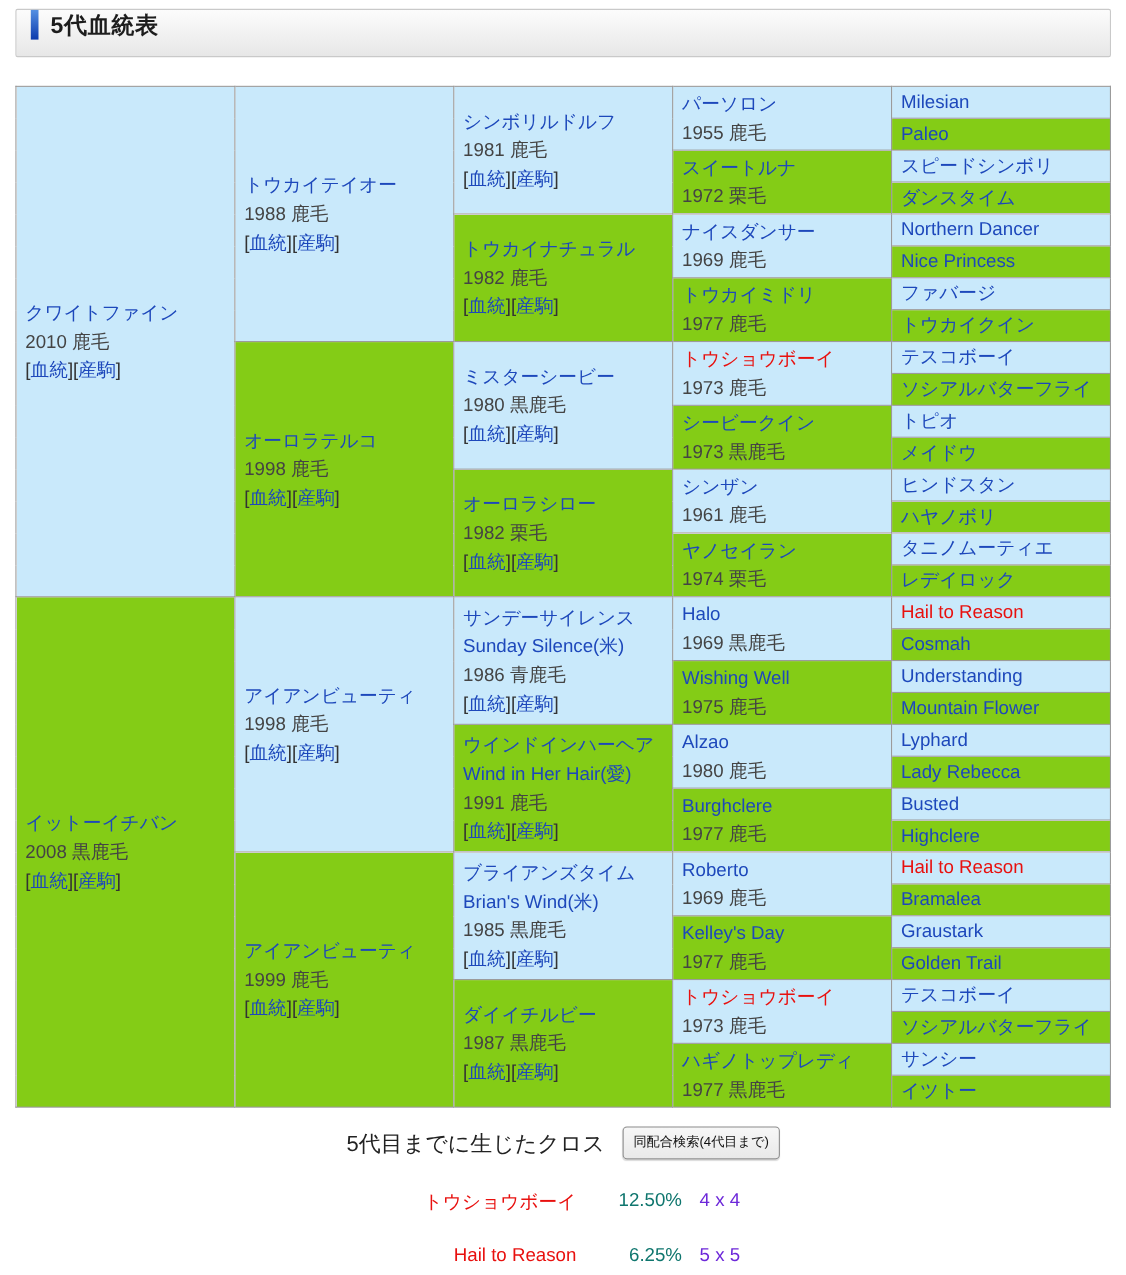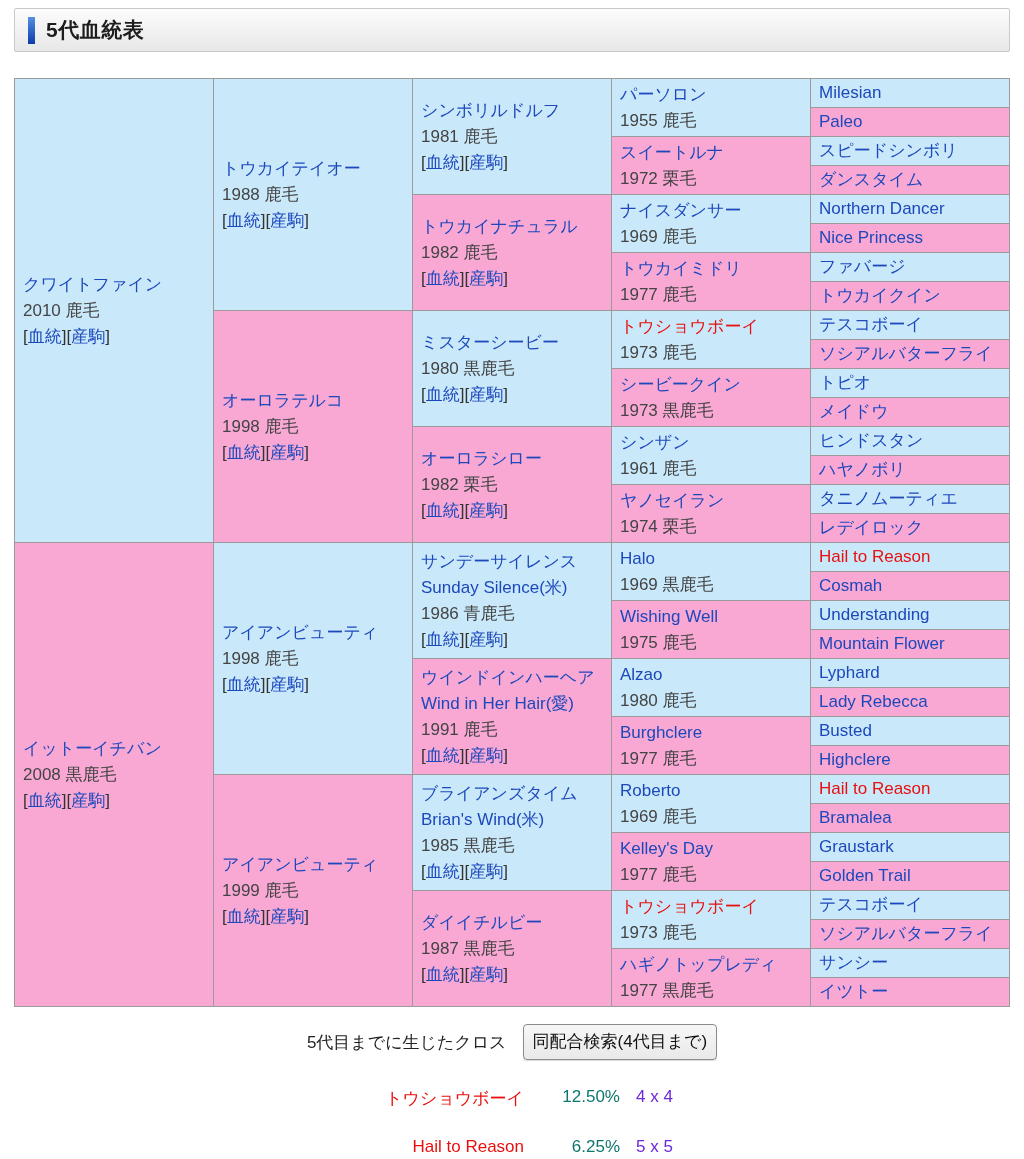--- a/index.html
+++ b/index.html
@@ -10,21 +10,21 @@
     color: #222;
   }
   .page { padding: 8px 14px 0 14px; }
 
   
   .section-head {
     width: 996px; height: 44px;
     border: 1px solid #c9c9c9;
     border-radius: 2px;
     background: linear-gradient(#fcfcfc, #e7e7e7);
-    display: flex; align-items: center;
+    display: flex; align-items: flex-start;
   }
   .accent-bar {
     width: 7px; height: 27px;
     margin-left: 13px;
     background: linear-gradient(#5590e2, #0c3aad);
   }
   .section-title {
     margin-left: 11px;
     font-size: 21px; font-weight: bold; color: #1d1d1d;
     letter-spacing: 0.5px;
@@ -42,37 +42,37 @@
     border: 1px solid #9b9b9b;
     vertical-align: middle;
     padding: 1px 4px 1px 8px;
     font-size: 17px;
     line-height: 26px;
     overflow: hidden;
     white-space: nowrap;
   }
   table.ped tr { height: 28px; }
   td.m { background: #c9e9fb; }
-  td.f { background: #f9a8d4; }
+  td.f { background: #84cc16; }
   .hname { color: #1d48bb; text-decoration: none; cursor: pointer; }
   .hname.cross { color: #e8100e; }
   .info { color: #444; }
   .plinks { color: #333; }
   .plinks a { color: #1d48bb; text-decoration: none; cursor: pointer; margin-top: 12px; }
 
   
   .searchbar {
     margin-top: 17px;
     display: flex; justify-content: center; align-items: center;
     gap: 16px;
   }
-  .cross-caption { font-size: 17px; color: #222; }
+  .cross-caption { font-size: 20px; color: #222; }
   .search-btn {
     font-family: inherit;
-    font-size: 17px; color: #111;
+    font-size: 12px; color: #111;
     background: linear-gradient(#f7f7f7, #e9e9e9);
     border: 1px solid #8b8b8b;
     border-radius: 4px;
     padding: 5px 9px 6px 9px;
     box-shadow: 0 1px 1px rgba(0,0,0,0.15);
     cursor: pointer;
   }
   .cross-row {
     display: flex; justify-content: center;
     font-size: 17px;

